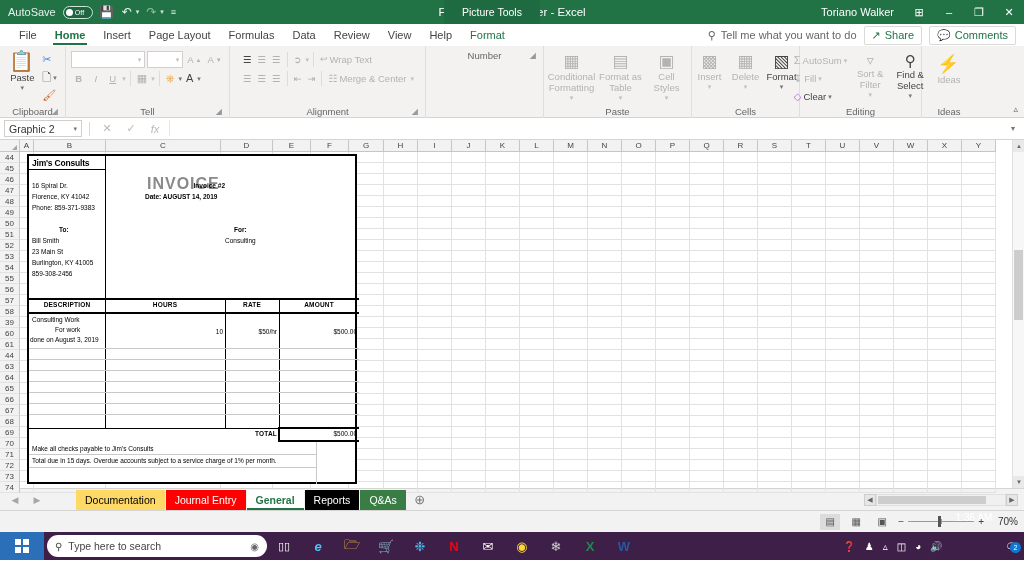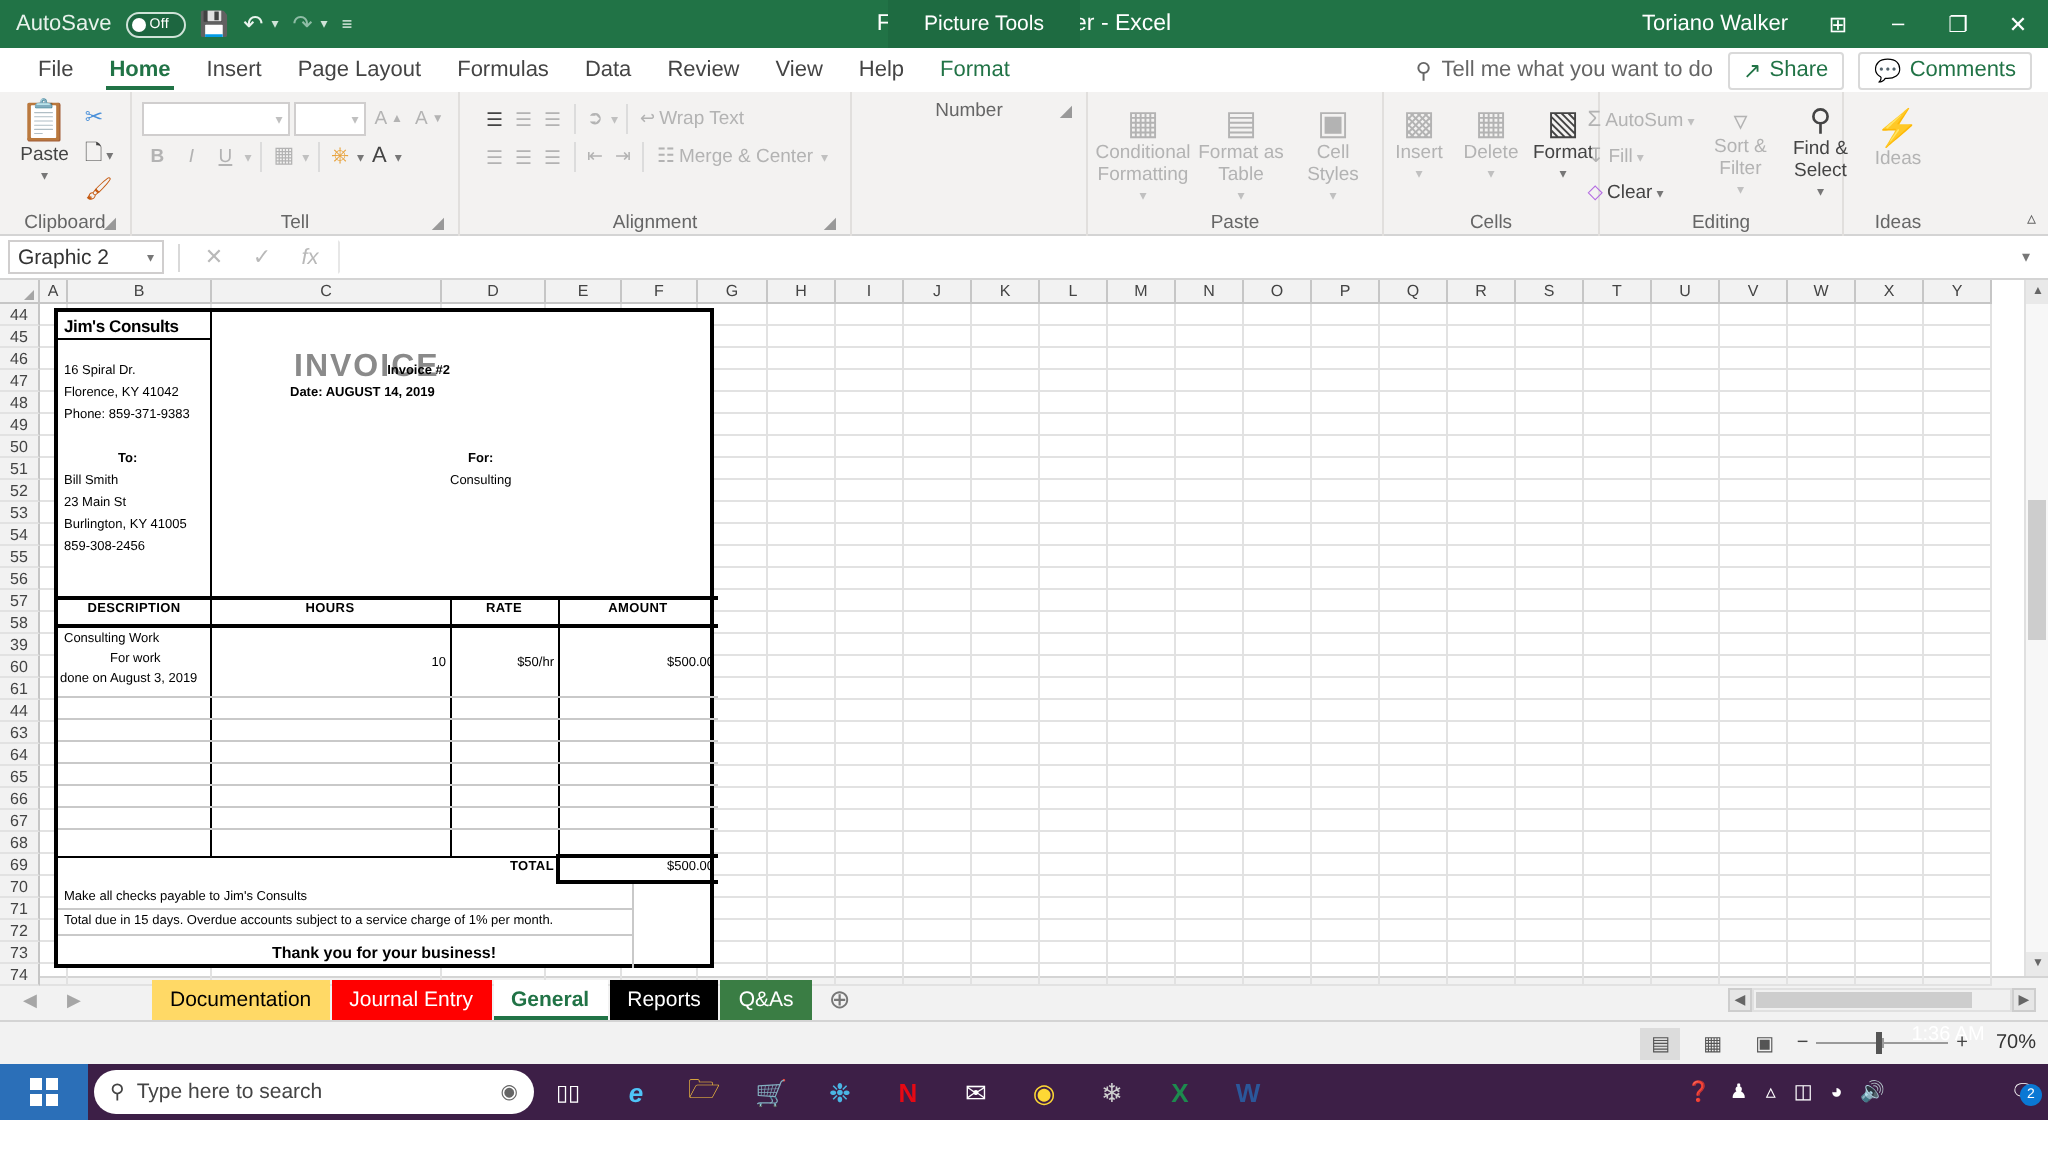--- a/index.html
+++ b/index.html
@@ -1526,21 +1526,20 @@
             <div class="inv-hline" style="left:250px; top:284px; width:80px; height:2px;"></div>
             <div class="inv-vline" style="left:249px; top:271px; height:15px; width:2px;"></div>
             <div class="tbl-head" style="left:196px; top:274px; width:52px; text-align:right;">TOTAL</div>
             <div class="inv-amt" style="left:252px; top:274px; width:76px;">$500.00</div>
 
             <div class="inv-text" style="left:3px; top:289px;">Make all checks payable to Jim's Consults</div>
             <div class="inv-line" style="left:0px; top:298px; width:287px; height:1px;"></div>
             <div class="inv-text" style="left:3px; top:301px;">Total due in 15 days. Overdue accounts subject to a service charge of 1% per month.</div>
             <div class="inv-line" style="left:0px; top:311px; width:287px; height:1px;"></div>
             <div class="inv-vline" style="left:287px; top:286px; height:42px; background:#c9c9c9;"></div>
-            <div class="inv-thanks" style="top:316px;">Thank you for your business!</div>
           </div>
 
         </div>
       </div>
     </div>
 
     <div class="vscroll">
       <div class="vs-btn">▲</div>
       <div class="vs-thumb"></div>
       <div class="vs-btn" style="position:absolute;bottom:0;">▼</div>

